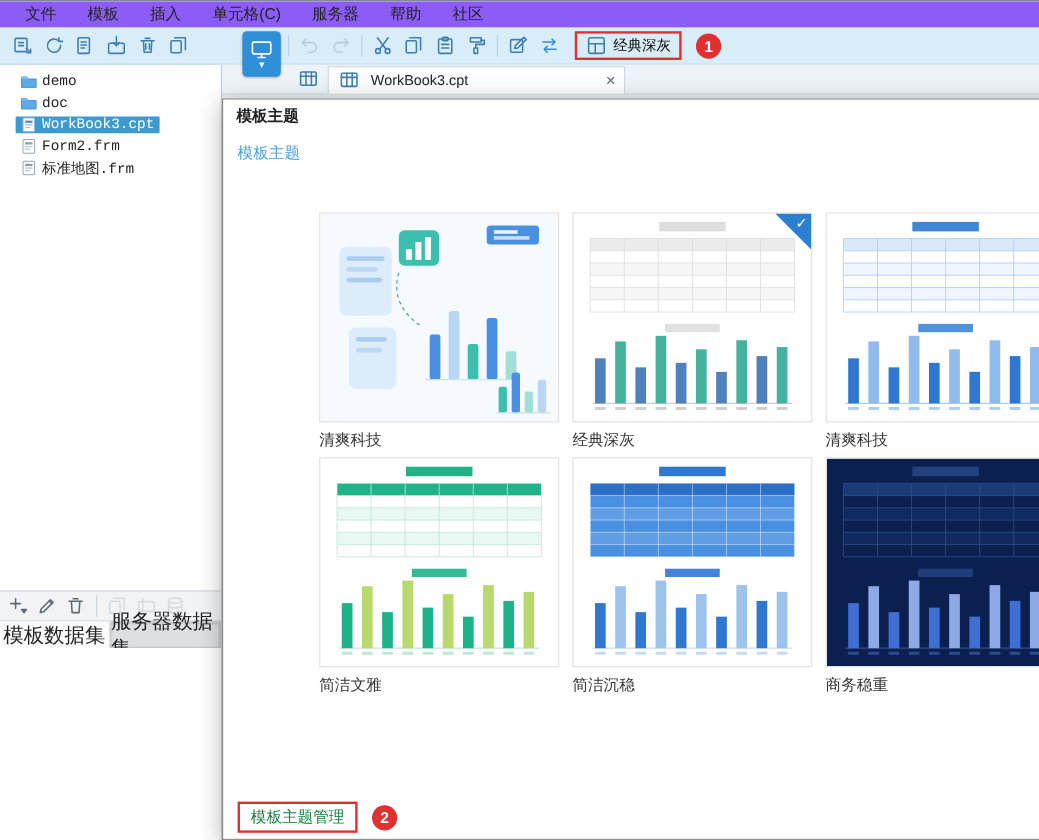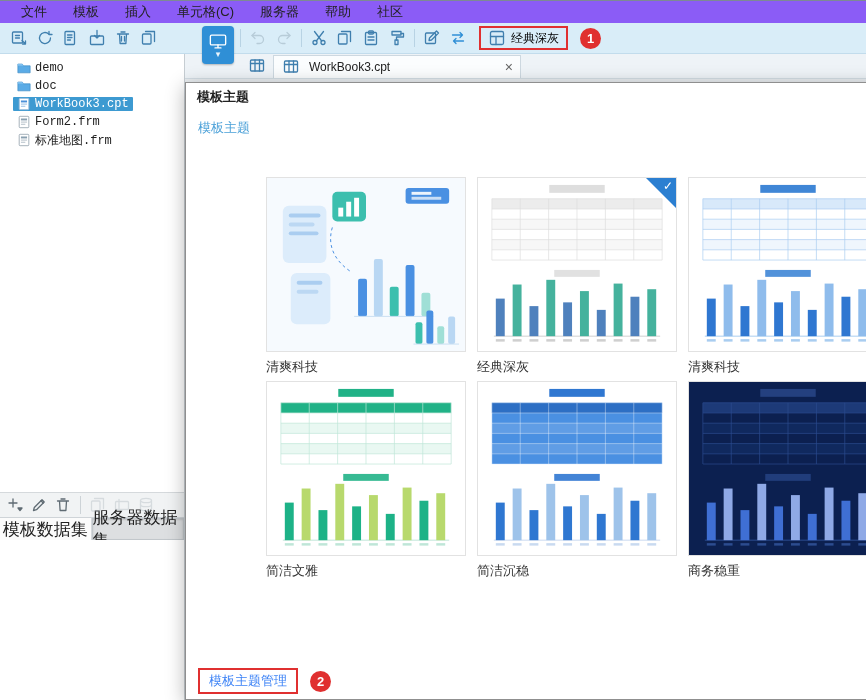--- a/index.html
+++ b/index.html
@@ -52,21 +52,21 @@
   .dlg-section{color:#4aa0d8;font-size:13px;margin:8px 0 0 12px;}
   .theme-grid{margin:40px auto 0;width:622px;display:grid;grid-template-columns:repeat(3,200px);column-gap:11px;row-gap:0;}
   .card{width:200px;cursor:pointer;}
   .thumb{position:relative;width:198px;height:173px;border:1px solid #e2e2e2;overflow:hidden;background:#fff;}
   .thumb svg{display:block;}
   .card.selected .thumb::before{content:"";position:absolute;top:0;right:0;width:0;height:0;
         border-top:30px solid #2b7fd1;border-left:30px solid transparent;}
   .check{position:absolute;top:1px;right:3px;color:#fff;font-size:12px;z-index:2;}
   .card-label{height:29px;display:flex;align-items:center;font-size:13px;color:#333;}
   .dlg-footer{margin-top:auto;height:36px;display:flex;align-items:center;padding:0 12px;}
-  .manage{border:2px solid #e03030;padding:2px 9px;font-size:13px;color:#3b82f6;cursor:pointer;}
+  .manage{border:2px solid #e03030;padding:2px 9px;font-size:13px;color:#15803d;cursor:pointer;}
   .done{margin-left:auto;padding:3px 13px;font-size:12px;font-family:inherit;border:1px solid #9aa0a6;
         background:linear-gradient(#fefefe,#ececec);border-radius:2px;cursor:pointer;}
 </style>
 </head>
 <body>
 
 <div id="app">
 
   <div class="menubar">
       <span class="menu-item">文件</span>

